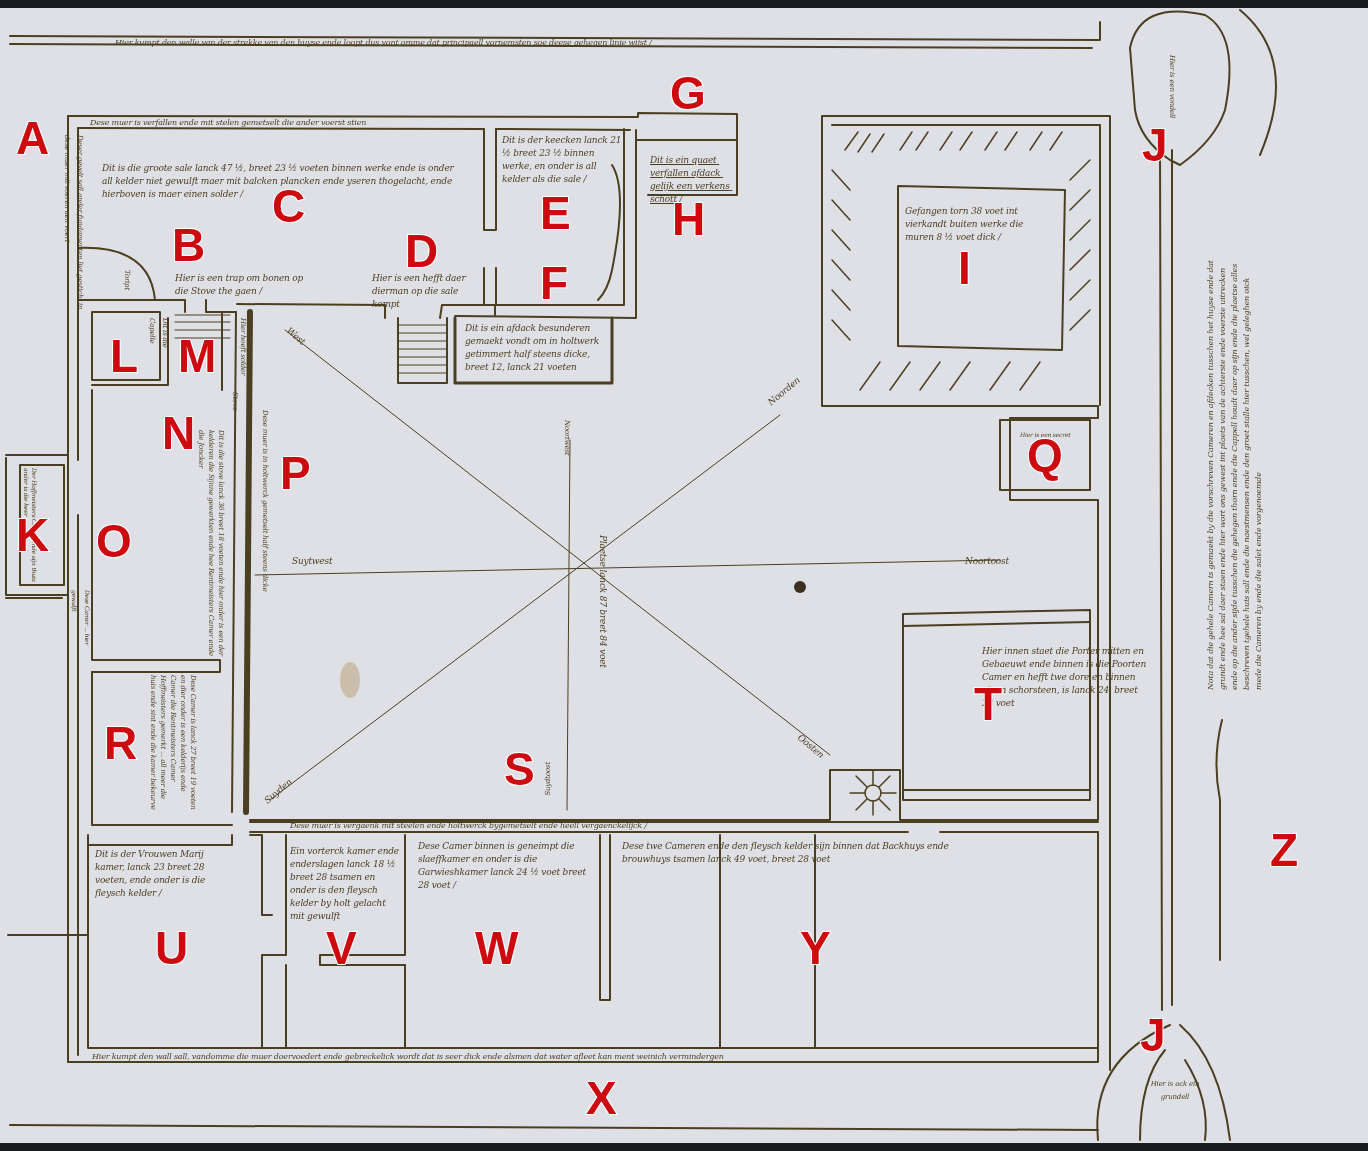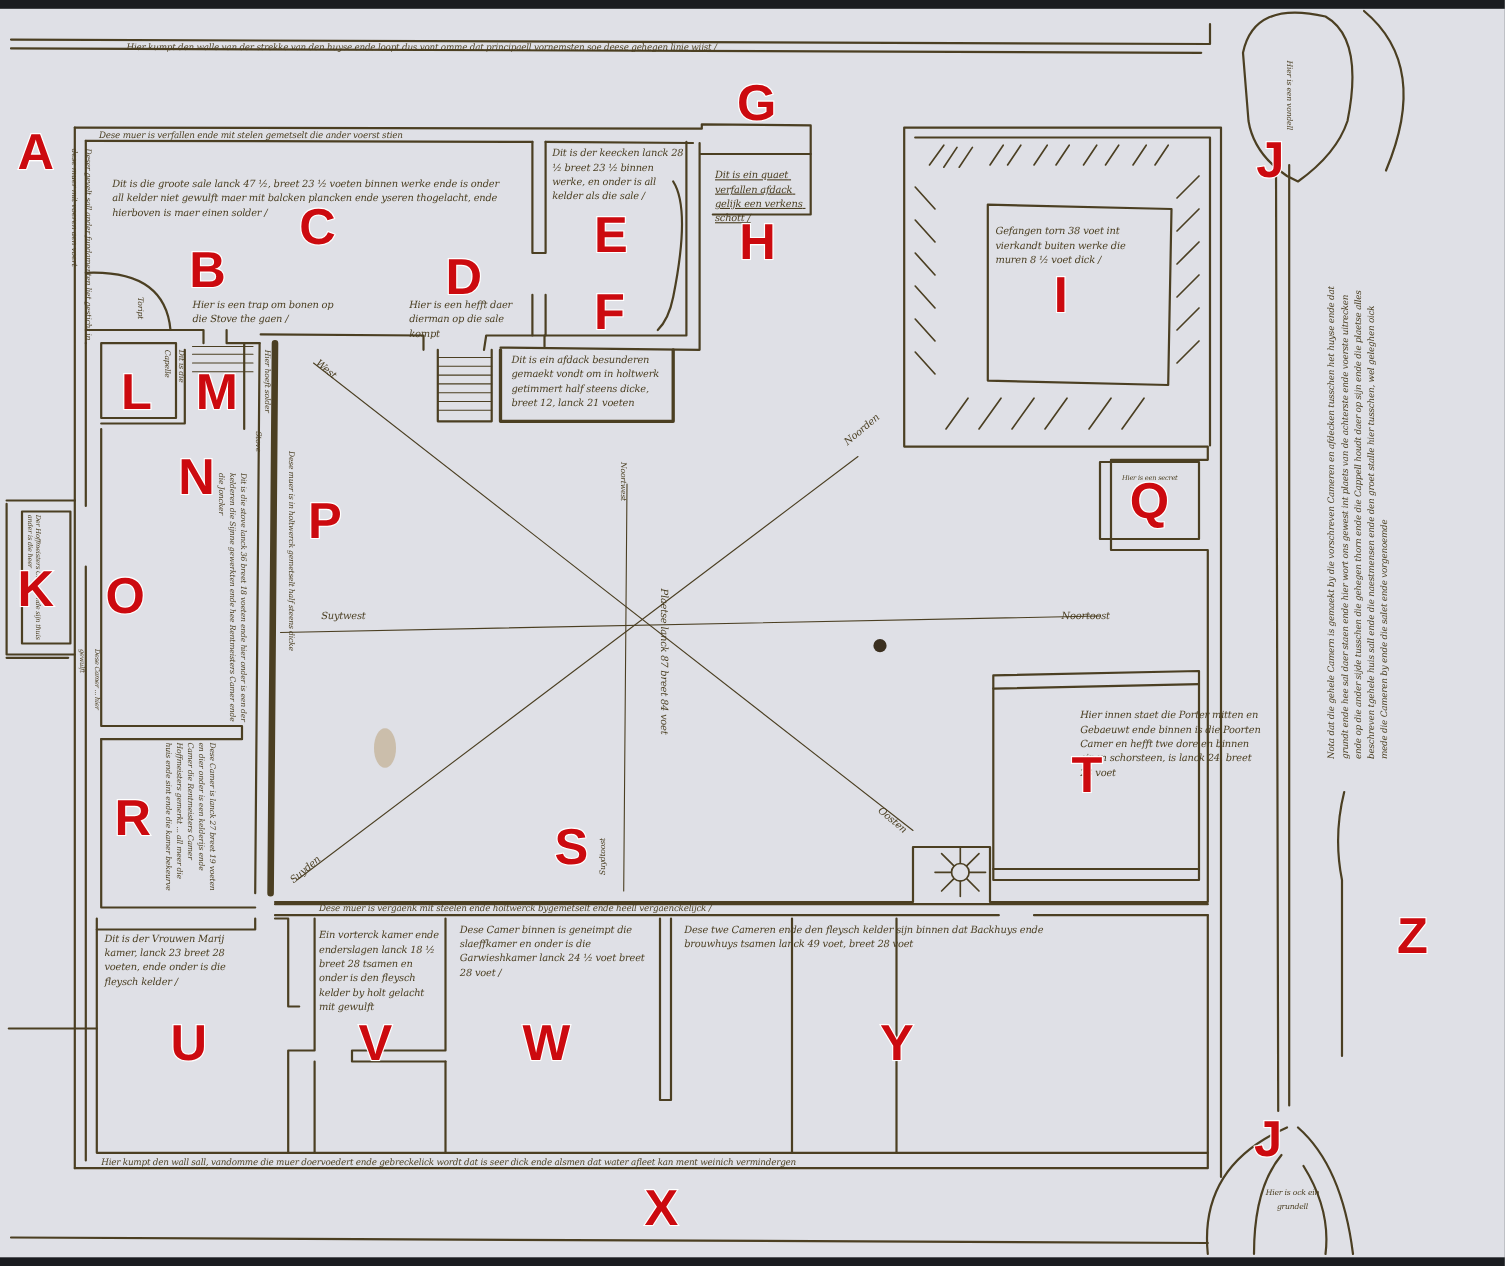--- a/index.html
+++ b/index.html
@@ -137,21 +137,21 @@
   </g>
 
   <circle cx="800" cy="587" r="6" fill="#3b3020"></circle>
   <ellipse cx="350" cy="680" rx="10" ry="18" fill="#b89c70" opacity="0.5"></ellipse>
 </svg>
 
 <div class="hand" style="left:115px;top:36px;width:720px;white-space:nowrap;overflow:hidden;font-size:8px;">Hier kumpt den walle van der strekke van den huyse ende loopt dus vont omme dat principaell vornemsten soe deese gehegen linie wijst /</div>
 <div class="hand" style="left:90px;top:116px;width:300px;white-space:nowrap;font-size:8px;">Dese muer is verfallen ende mit stelen gemetselt die ander voerst stien</div>
 <div class="hand vert" style="left:60px;top:135px;height:175px;font-size:7px;overflow:hidden;">Deser gevelt sall ander fundamenten liet gesticht in dese muer mit voeren aen voert</div>
 <div class="hand" style="left:102px;top:134px;width:360px;margin-top:28px;">Dit is die groote sale lanck 47 ½, breet 23 ½ voeten binnen werke ende is onder all kelder niet gewulft maer mit balcken plancken ende yseren thogelacht, ende hierboven is maer einen solder /</div>
-<div class="hand" style="left:502px;top:134px;width:120px;">Dit is der keecken lanck 28 ½ breet 23 ½ binnen werke, en onder is all kelder als die sale /</div>
+<div class="hand" style="left:502px;top:134px;width:120px;">Dit is der keecken lanck 21 ½ breet 23 ½ binnen werke, en onder is all kelder als die sale /</div>
 <div class="hand" style="left:650px;top:154px;width:88px;text-decoration:underline;">Dit is ein quaet verfallen afdack gelijk een verkens schott /</div>
 <div class="hand" style="left:465px;top:322px;width:150px;">Dit is ein afdack besunderen gemaekt vondt om in holtwerk getimmert half steens dicke, breet 12, lanck 21 voeten</div>
 <div class="hand" style="left:175px;top:272px;width:135px;">Hier is een trap om bonen op die Stove the gaen /</div>
 <div class="hand" style="left:372px;top:272px;width:115px;">Hier is een hefft daer dierman op die sale kompt</div>
 <div class="hand" style="left:905px;top:205px;width:130px;">Gefangen torn 38 voet int vierkandt buiten werke die muren 8 ½ voet dick /</div>
 <div class="hand vert" style="left:1165px;top:55px;height:65px;font-size:7px;">Hier is een vondell</div>
 <div class="hand" style="left:1140px;top:1078px;width:70px;font-size:7px;text-align:center;font-style:italic;">Hier is ock ein grundell</div>
 <div class="hand vert" style="left:120px;top:270px;font-size:7px;">Toript</div>
 <div class="hand vert" style="left:145px;top:318px;height:55px;font-size:7px;">Dit is die Capelle</div>
 <div class="hand vert" style="left:236px;top:318px;height:65px;font-size:7px;">Hier hoeft solder</div>

